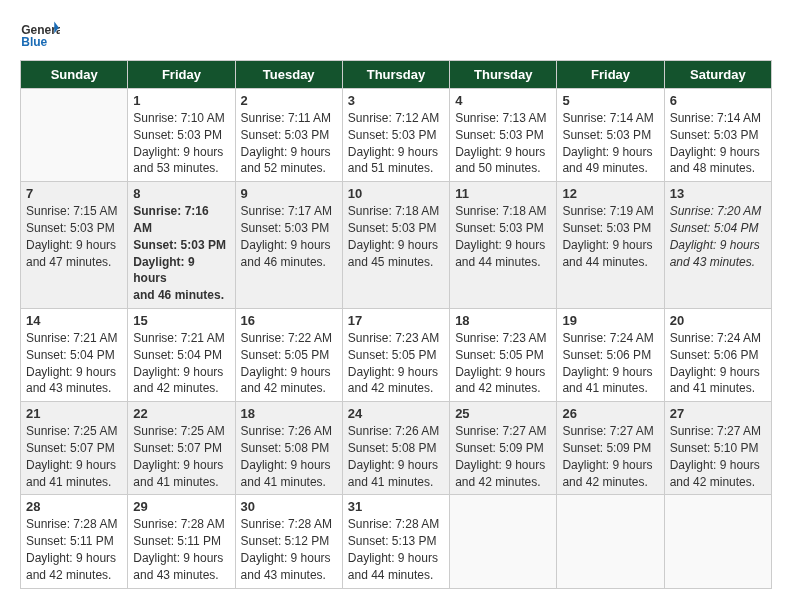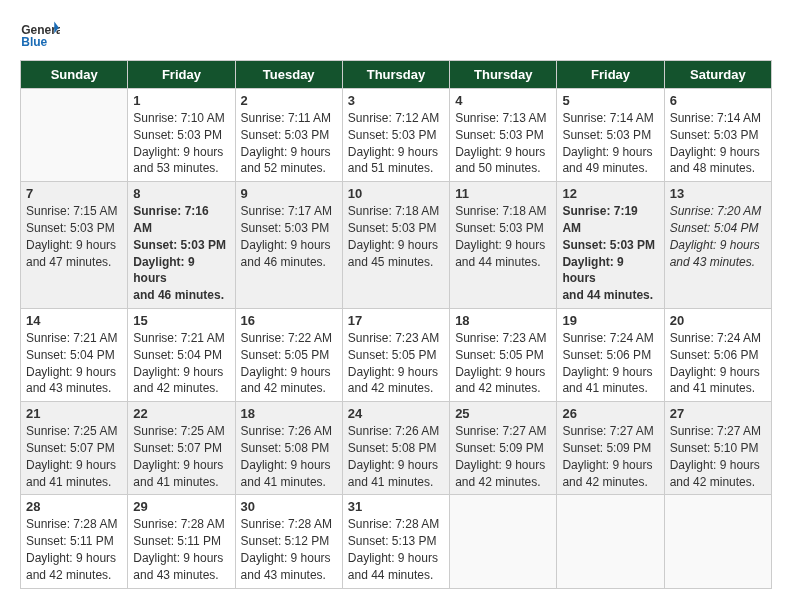--- a/index.html
+++ b/index.html
@@ -188,21 +188,21 @@
         </td>
         <td>
           <span class="day-number">11</span>
           <div class="day-info" style="white-space: pre-line;">Sunrise: 7:18 AM
 Sunset: 5:03 PM
 Daylight: 9 hours
 and 44 minutes.</div>
         </td>
         <td>
           <span class="day-number">12</span>
-          <div class="day-info" style="white-space: pre-line; font-weight: bold;">Sunrise: 7:19 AM
+          <div class="day-info" style="white-space: pre-line;">Sunrise: 7:19 AM
 Sunset: 5:03 PM
 Daylight: 9 hours
 and 44 minutes.</div>
         </td>
         <td>
           <span class="day-number">13</span>
           <div class="day-info" style="white-space: pre-line; font-style: italic;">Sunrise: 7:20 AM
 Sunset: 5:04 PM
 Daylight: 9 hours
 and 43 minutes.</div>

